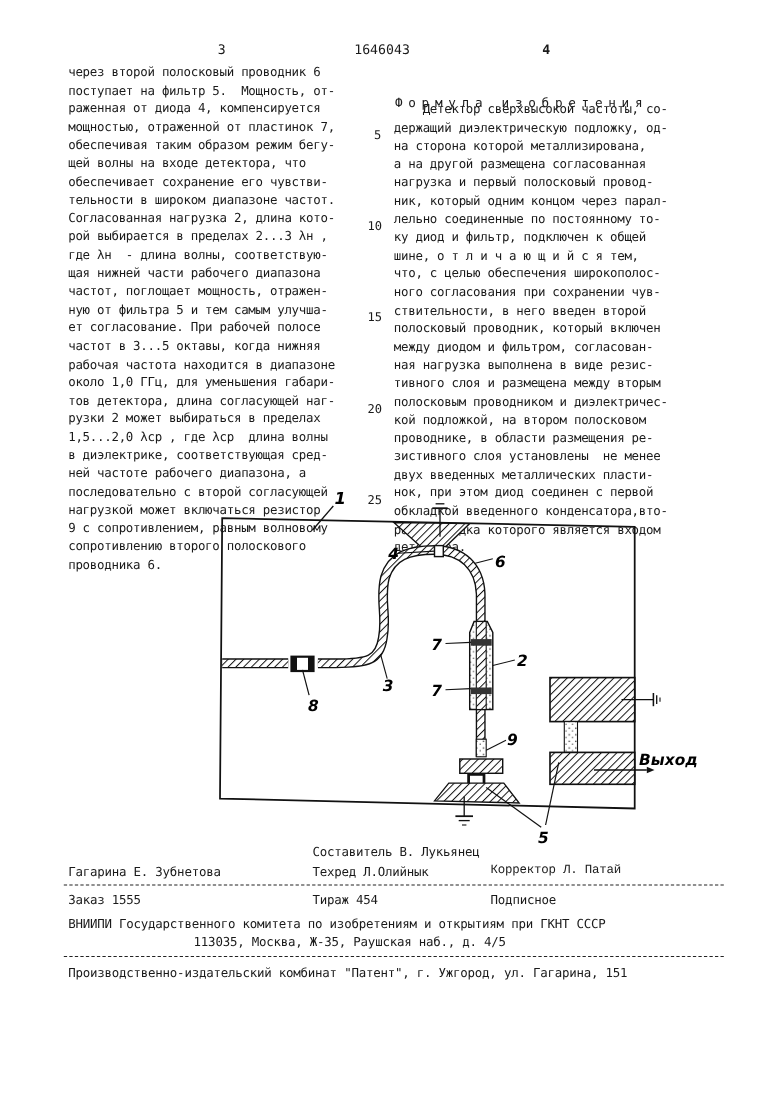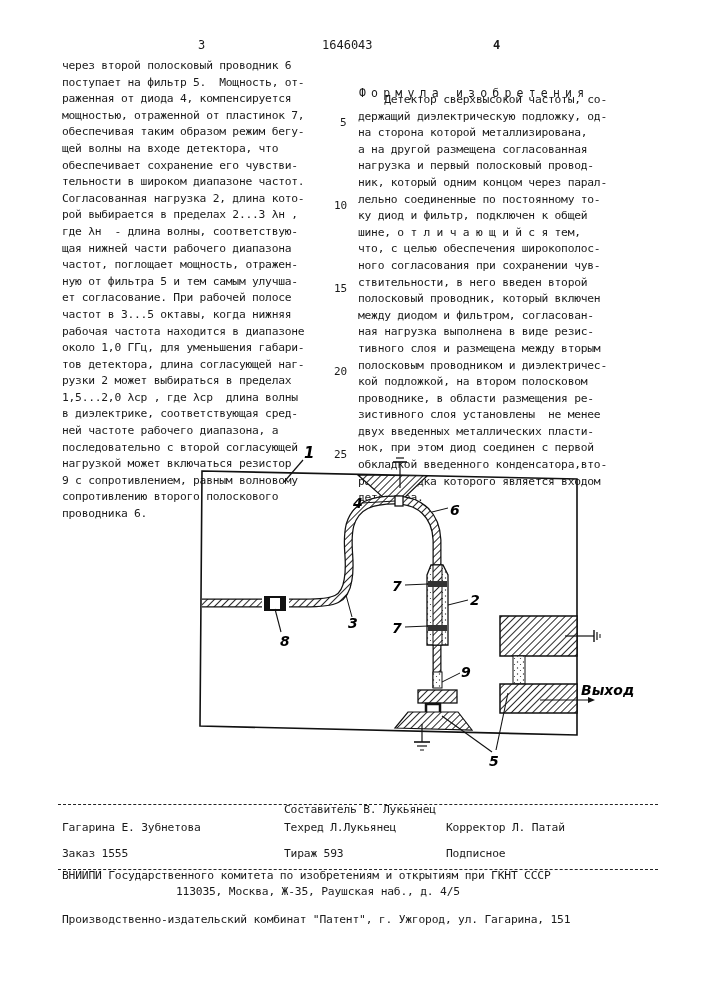--- a/index.html
+++ b/index.html
@@ -4,21 +4,21 @@
 <style>
   html, body { margin:0; padding:0; background:#fff; }
   body { width:707px; height:1000px; position:relative; overflow:hidden;
          font-family:"DejaVu Sans Mono","Liberation Mono",monospace; color:#1a1a1a; }
   .abs { position:absolute; }
   .pgnum { font-size:12px; }
   .col { position:absolute; font-size:11.3px; line-height:16.6px; white-space:pre; letter-spacing:-0.25px; }
   .col div { height:16.6px; }
   .lnum { position:absolute; font-size:11px; }
   .formula-title { font-size:11.5px; letter-spacing:5.2px; }
-  .foot { position:absolute; font-size:11.3px; white-space:pre; letter-spacing:-0.2px;margin-top:35px; }
+  .foot { position:absolute; font-size:11.3px; white-space:pre; letter-spacing:-0.2px; }
   .dash { position:absolute; left:58px; width:600px; border-top:1.3px dashed #222; }
   svg text { font-family:"DejaVu Sans","Liberation Sans",sans-serif; font-style:italic; font-weight:bold; }
 </style>
 </head>
 <body>
 
 <div class="abs pgnum" style="left:198px;top:38px;">3</div>
 <div class="abs pgnum" style="left:322px;top:38px;">1646043</div>
 <div class="abs pgnum" style="left:493px;top:38px;font-weight:bold;">4</div>
 
@@ -111,22 +111,22 @@
   <text x="392" y="633" font-size="14">7</text>
   <text x="348" y="628" font-size="14">3</text>
   <text x="280" y="646" font-size="14">8</text>
   <text x="461" y="677" font-size="14">9</text>
   <text x="489" y="766" font-size="14">5</text>
   <text x="581" y="695" font-size="14">Выход</text>
 </svg>
 
 <div class="foot" style="left:284px;top:768px;">Составитель В. Лукьянец</div>
 <div class="foot" style="left:62px;top:786px;">Гагарина Е. Зубнетова</div>
-<div class="foot" style="left:284px;top:786px;">Техред Л.Лукьянец</div>
-<div class="foot" style="left:446px;top:786px;">Корректор Л. Патай</div>
+<div class="foot" style="left:284px;top:786px;">Техред Л.Олийнык</div>
+<div class="foot" style="left:446px;top:786px;font-family:Liberation Mono, monospace;">Корректор Л. Патай</div>
 <div class="dash" style="top:804px;"></div>
 <div class="foot" style="left:62px;top:812px;">Заказ 1555</div>
-<div class="foot" style="left:284px;top:812px;">Тираж 593</div>
+<div class="foot" style="left:284px;top:812px;">Тираж 454</div>
 <div class="foot" style="left:446px;top:812px;">Подписное</div>
 <div class="foot" style="left:62px;top:834px;">ВНИИПИ Государственного комитета по изобретениям и открытиям при ГКНТ СССР</div>
 <div class="foot" style="left:176px;top:850px;">113035, Москва, Ж-35, Раушская наб., д. 4/5</div>
 <div class="dash" style="top:869px;"></div>
 <div class="foot" style="left:62px;top:878px;">Производственно-издательский комбинат "Патент", г. Ужгород, ул. Гагарина, 151</div>
 
 </body></html>

